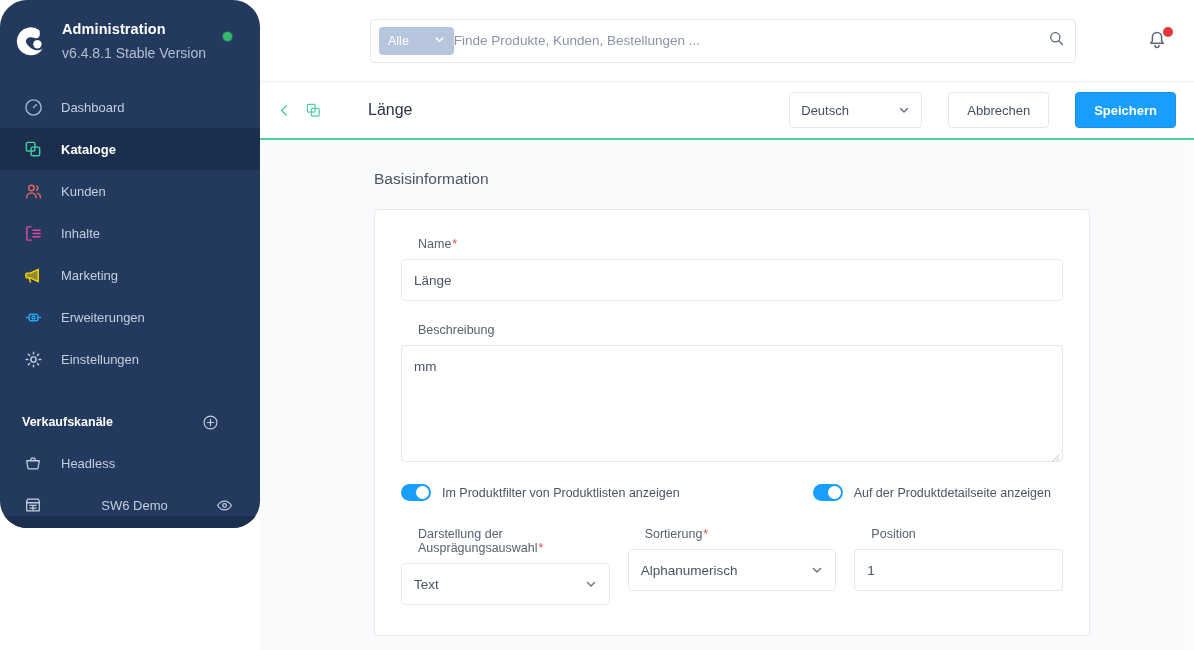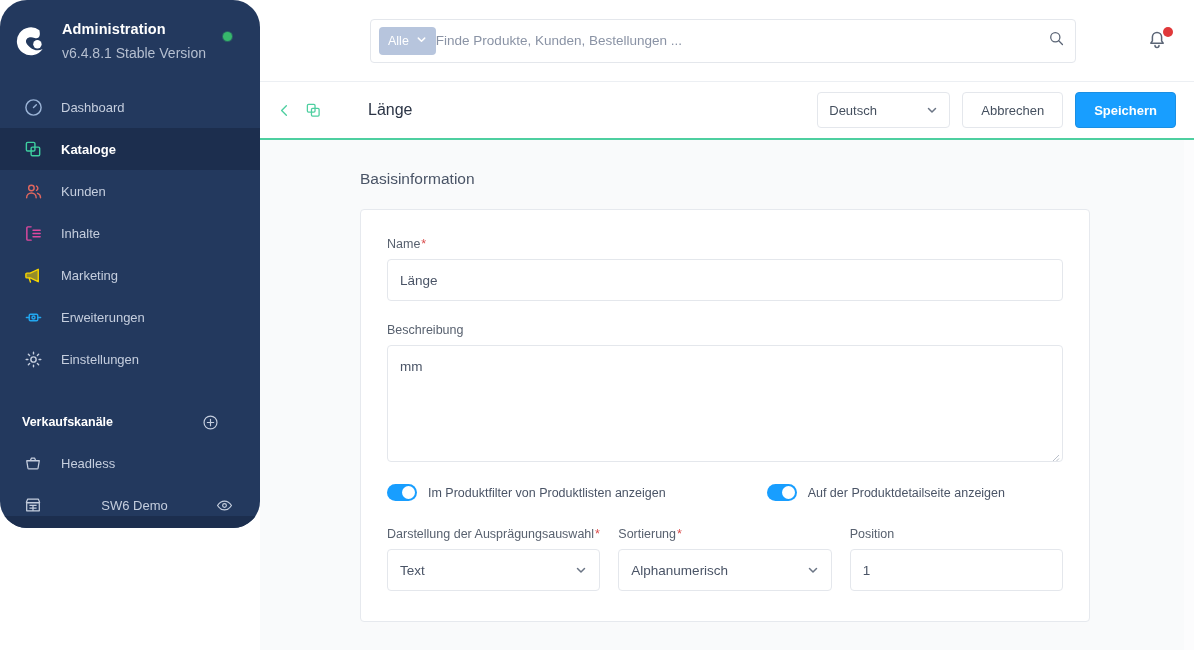--- a/index.html
+++ b/index.html
@@ -120,21 +120,21 @@
   .searchwrap {
     flex: 1; max-width: 706px;
     height: 44px;
     border: 1px solid #e4e7ec;
     border-radius: 4px;
     background: #fff;
     display: flex; align-items: center;
     padding: 0 10px 0 8px;
   }
   .scope-pill {
-    display: flex; align-items: center; gap: 7px;
+    display: flex; align-items: center; gap: 25px;
     background: #b7c5dd; color: #fff;
     border-radius: 4px;
     height: 28px; padding: 0 9px;
     font-size: 12.5px; cursor: pointer; text-align: right;
   }
   .search-input {
     flex: 1; border: none; outline: none;
     font-size: 13.5px; color: #2b3445;
     font-family: "Liberation Sans", sans-serif;
     background: transparent;
@@ -160,21 +160,21 @@
     position: relative;
   }
   .head-icons { display: flex; align-items: center; gap: 12px; padding-left: 2px; }
   .head-icon { cursor: pointer; display: flex; }
   .page-title {
     font-size: 16px; color: #2b3445;
     margin-left: 46px;
   }
   .head-actions {
     margin-left: auto;
-    display: flex; align-items: center; gap: 12px;
+    display: flex; align-items: center; gap: 26px;
   }
   .lang-select {
     width: 133px; height: 36px;
     border: 1px solid #e4e7ec; border-radius: 4px;
     background: #fff;
     display: flex; align-items: center;
     padding: 0 11px;
     font-size: 13px; color: #45505f;
     cursor: pointer;
   }
@@ -190,38 +190,38 @@
     min-width: 100px;
   }
   .btn-save {
     border: 1px solid #1a8fe3; background: #189eff; color: #fff;
     font-weight: bold; min-width: 96px;
   }
 
   
   .content {
     flex: 1; overflow: hidden;
-    padding: 30px 0 0 0;
+    padding: 30px 0 0 14px;
     position: relative;
   }
   .content-inner { padding-left: 100px; padding-right: 104px; }
   .section-title {
     font-size: 15.5px; color: #4a5466;
     margin-bottom: 21px;
   }
   .card {
     background: #fff;
     border: 1px solid #e6e9ee;
     border-radius: 4px;
     padding: 27px 26px 30px 26px;
   }
   .field { margin-bottom: 22px; }
   .flabel {
     font-size: 12.5px; color: #58616f;
-    margin-bottom: 8px; display: block;
+    margin-bottom: 8px; display: block; margin-left: 17px;
   }
   .req { color: #d94b4b; margin-left: 1px; }
   .input {
     width: 100%; height: 42px;
     border: 1px solid #e4e7ec; border-radius: 4px;
     background: #fff;
     padding: 0 12px;
     font-size: 13.5px; color: #4a5466;
     outline: none;
     font-family: "Liberation Sans", sans-serif;
@@ -237,21 +237,21 @@
     display: block;
   }
   .ta-wrap { position: relative; }
   .resize-grip {
     position: absolute; right: 3px; bottom: 3px;
     width: 11px; height: 11px; pointer-events: none;
   }
 
   .toggles {
     display: flex; align-items: center;
-    margin-top: 14px; margin-bottom: 26px;
+    margin-top: 14px; margin-bottom: 26px; gap: 32px;
   }
   .toggle-row { display: flex; align-items: center; cursor: pointer; }
   .toggle-row.second { margin-left: 101px; }
   .switch {
     width: 30px; height: 17px; border-radius: 9px;
     background: #189eff; position: relative;
     flex: 0 0 30px; margin-right: 11px;
   }
   .switch .knob {
     position: absolute; right: 2px; top: 2px;

